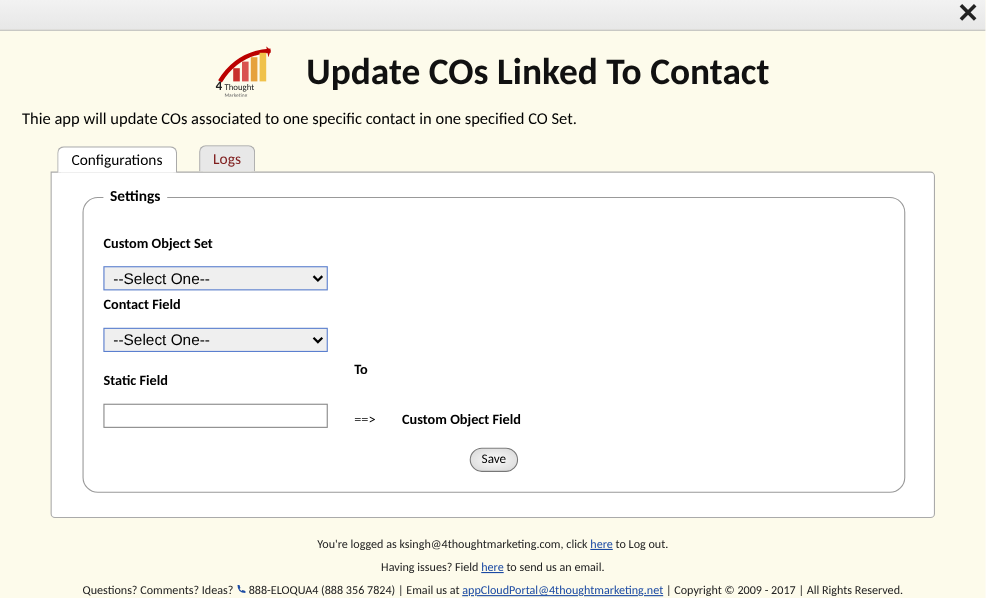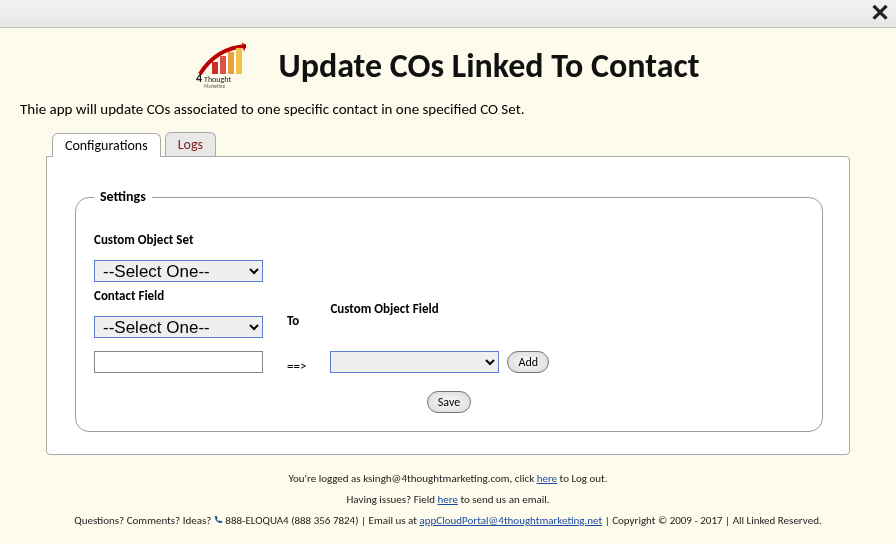--- a/index.html
+++ b/index.html
@@ -51,21 +51,21 @@
   }
   .intro {
     font-size: 15px;
     padding: 2px 32px 14px 20px;
   }
   .tabs-wrap {
     padding: 0 46px;
   }
   .tabs {
     display: flex;
-    gap: 4px;
+    gap: 20px;
     position: relative;
     z-index: 2;
     margin-left: 6px;
   }
   .tab {
     border: 1px solid #aaa;
     border-bottom: none;
     border-radius: 6px 6px 0 0;
     padding: 3px 12px;
     font-size: 14px;
@@ -77,21 +77,21 @@
     top: 1px;
   }
   .tab.inactive {
     background: #e8e8e8;
     color: #7f1d1d;
   }
   .panel {
     border: 1px solid #aaa;
     background: #fff;
     border-radius: 0 4px 4px 4px;
-    padding: 40px 26px 22px 28px;
+    padding: 22px 26px 22px 28px;
     position: relative;
     min-height: 260px;
   }
   .fieldset {
     border: 1px solid #999;
     border-radius: 14px;
     padding: 28px 18px 18px 18px;
     position: relative;
   }
   .legend {
@@ -112,23 +112,23 @@
     display: flex;
     flex-direction: column;
     gap: 13px;
   }
   .label {
     font-weight: bold;
     font-size: 13px;
     margin-top: 6px;
   }
   select.sel, input.inp {
-    width: 169px;
+    width: 204px;
     height: 22px;
-    font-size: 17px;
+    font-size: 14px;
     padding: 0 4px;
   }
   select.sel {
     border: 1px solid #5a7fcf;
   }
   input.inp {
     border: 1px solid #888;
     background: #fff;
   }
   .arrow-col {
@@ -207,51 +207,46 @@
           <option>--Select One--</option>
         </select>
       </div>
 
       <div class="row">
         <div class="col">
           <div class="label">Contact Field</div>
           <select class="sel">
             <option>--Select One--</option>
           </select>
+          <div class="label">Static Field</div>
           <input class="inp" type="text" value="" style="">
         </div>
 
         <div class="arrow-col">
           <div class="label">To</div>
           <div class="arrow">==&gt;</div>
         </div>
 
         <div class="col">
           <div class="label">Custom Object Field</div>
-          <div style="display:flex; align-items:center; gap:8px; margin-top:22px;">
-            <select class="sel">
-              <option></option>
-            </select>
-            <span class="btn">Add</span>
-          </div>
         </div>
       </div>
 
       <div class="save-row">
         <span class="btn">Save</span>
       </div>
     </div>
   </div>
 </div>
 
 <div class="footer">
   <div>
     <span>You're logged as </span><span>ksingh@4thoughtmarketing.com</span><span>, click </span><a>here</a><span> to Log out.</span>
   </div>
   <div>
     <span class="bold">Having issues? </span><span>Field </span><a>here</a><span> to send us an email.</span>
   </div>
   <div>
     <span>Questions? Comments? Ideas? </span><span class="phone-icon"><svg viewBox="0 0 10 10" width="9" height="9">
           <path d="M1 1 L3 1 L4 4 L3 5 L5 7 L6 6 L9 7 L9 9 Q1 9 1 1 Z" fill="#1b4aa3"></path>
-        </svg></span> <span>888-ELOQUA4 (888 356 7824)</span><span> | </span><span>Email us at </span><a>appCloudPortal@4thoughtmarketing.net</a><span> | </span><span>Copyright © 2009 - 2017</span><span> | </span><span>All Linked Reserved.</span>
+        </svg></span> <span>888-ELOQUA4 (888 356 7824)</span><span> | </span><span>Email us at </span><a>appCloudPortal@4thoughtmarketing.net</a><span> | </span><span>Copyright © 2009 - 2017</span><span> | </span><span>All Rights Reserved.</span>
   </div>
 </div>
 
 </body></html>

